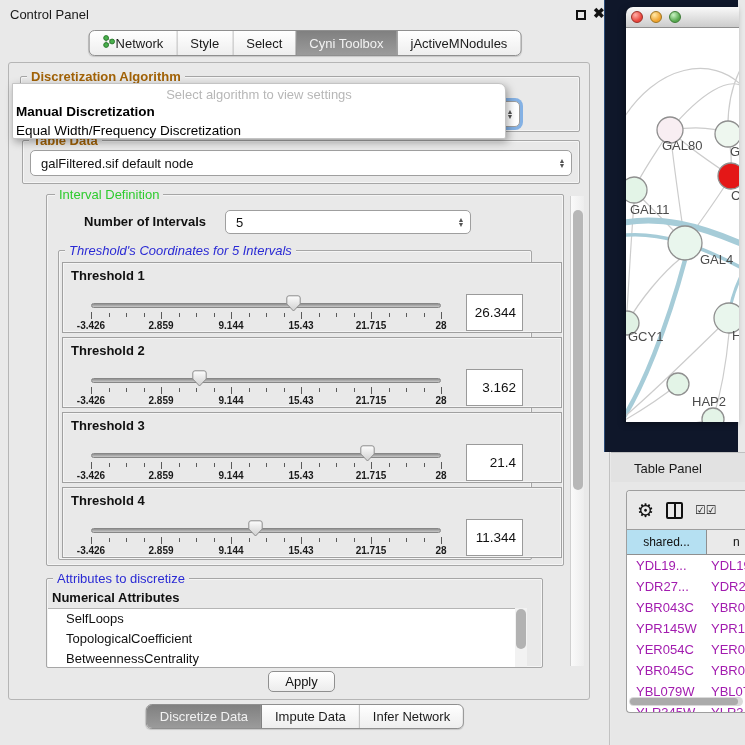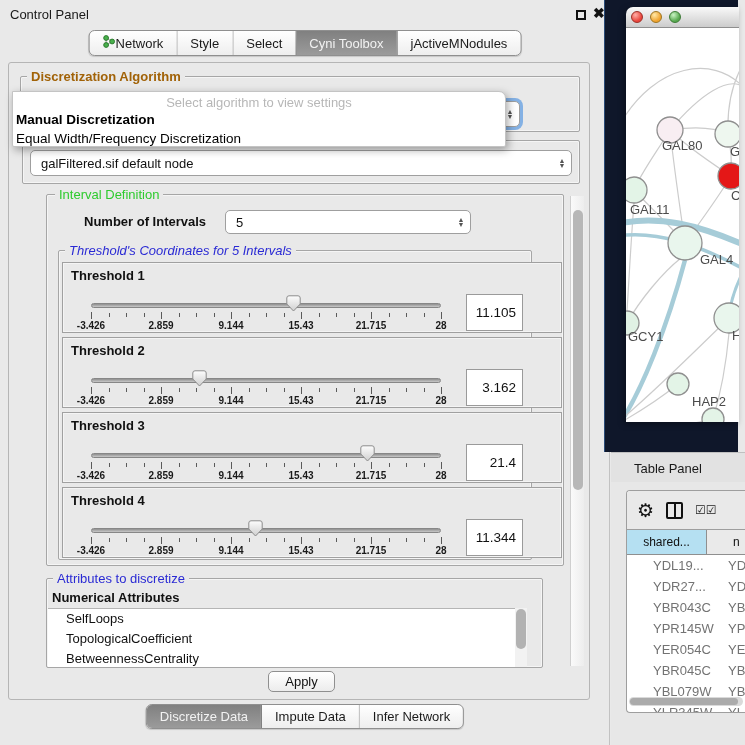--- a/index.html
+++ b/index.html
@@ -35,21 +35,21 @@
   .combo { position:absolute; background:#ffffff; border:1px solid #9f9f9f; border-radius:5px;
            display:flex; align-items:center; font-size:13px; color:#111; }
   .combo .val { flex:1; padding-left:10px; overflow:hidden; white-space:nowrap; }
   .stepper { width:18px; display:flex; flex-direction:column; align-items:center; justify-content:center;
              color:#555; font-size:7px; line-height:5px; }
   .focusring { box-shadow:0 0 0 3px rgba(98,158,226,.75); }
 
   
   #algo-popup { left:12px; top:83px; width:494px; height:56px; background:#ffffff;
                 border:1px solid #c4c4c4; border-radius:0 7px 2px 2px; z-index:40;
-                box-shadow:2px 3px 9px rgba(0,0,0,.35); overflow:hidden;margin-top:8px; }
+                box-shadow:2px 3px 9px rgba(0,0,0,.35); overflow:hidden; }
   #algo-popup .hint { text-align:center; color:#b7b7b7; font-size:13px; padding-top:3px; }
   #algo-popup .opt { font-size:13.5px; color:#000; padding:1px 3px; line-height:17px; }
   #algo-popup .opt.b { font-weight:bold; }
 
   
   .tpanel { position:absolute; left:62px; width:500px; height:71px; border:1px solid #a0a0a0;
             background:#e9e9e9; box-shadow:inset 0 0 0 1px rgba(255,255,255,.5); }
   .tlabel { position:absolute; left:8px; top:5px; font-size:13px; font-weight:bold; color:#111; }
   .track { position:absolute; left:28px; top:40px; width:350px; height:5px; border-radius:3px;
            background:linear-gradient(#8f8f8f,#c9c9c9); border:1px solid #878787; }
@@ -96,21 +96,21 @@
   #table-subwin { position:absolute; left:15px; top:8px; width:119px; height:223px; background:#ffffff;
                   border:1px solid #9e9e9e; border-right:none; border-radius:4px 0 0 4px; overflow:hidden; }
   #table-toolbar { height:38px; background:#e9e9e9; display:flex; align-items:center; gap:12px; padding-left:10px; }
   #gear-icon { font-family:"DejaVu Sans", sans-serif; font-size:19px; color:#111; line-height:1; }
   #colsplit-icon { width:17px; height:17px; border:2px solid #111; border-radius:2px; position:relative; }
   #colsplit-icon::after { content:""; position:absolute; left:5.5px; top:0; width:2px; height:13px; background:#111; }
   .cb-icon { font-family:"DejaVu Sans", sans-serif; font-size:12px; color:#222; }
   #tbl-header { display:flex; height:26px; border-top:1px solid #9e9e9e; border-bottom:1px solid #8f8f8f; font-size:12px; }
   #tbl-header .h1 { width:80px; background:#b5e0f2; border-right:1px solid #8f8f8f; text-align:center; line-height:25px; color:#111; }
   #tbl-header .h2 { flex:1; background:#eaeaea; line-height:25px; color:#111; padding-left:26px; }
-  .trow { display:flex; height:21px; font-size:13px; color:#737373;padding-left:17px; }
+  .trow { display:flex; height:21px; font-size:13px; color:#a21caf; }
   .trow .c1 { width:80px; padding-left:9px; line-height:21px; white-space:nowrap; overflow:hidden; }
   .trow .c2 { flex:1; padding-left:4px; line-height:21px; white-space:nowrap; overflow:hidden; }
   #tbl-hscroll { position:absolute; left:2px; bottom:6px; width:114px; height:9px; background:#dadada; border-radius:5px; }
   #tbl-hthumb { position:absolute; left:1px; top:1px; width:108px; height:7px; background:#ababab; border-radius:4px; }
 
   .nettab-icon { width:13px; height:13px; }
 </style>
 </head>
 <body>
 
@@ -226,21 +226,21 @@
         <div class="ticklabel" style="left: 378px; top: 57px;">28</div>
         <div class="thumb" style="left: 222.519px; top: 32px;"><svg width="15" height="17" viewBox="0 0 15 17">
             <defs>
               <linearGradient id="g0" x1="0" y1="0" x2="0" y2="1">
                 <stop offset="0" stop-color="#fdfdfd"></stop>
                 <stop offset="1" stop-color="#cfcfcf"></stop>
               </linearGradient>
             </defs>
             <path d="M3,0.8 h9 a2.2,2.2 0 0 1 2.2,2.2 v6 L7.5,16 L0.8,9 V3 a2.2,2.2 0 0 1 2.2,-2.2 z" fill="url(#g0)" stroke="#8c8c8c"></path>
           </svg></div>
-        <div class="valbox">11.105</div>
+        <div class="valbox">26.344</div>
       </div>
       <div class="tpanel" style="top: 337px;">
         <div class="tlabel">Threshold 2</div>
         <div class="track"></div>
         <div class="tick" style="left: 28px; top: 49px; height: 7px;"></div>
         <div class="ticklabel" style="left: 28px; top: 57px;">-3.426</div>
         <div class="tick" style="left: 45.5px; top: 50px; height: 4px;"></div>
         <div class="tick" style="left: 63px; top: 50px; height: 4px;"></div>
         <div class="tick" style="left: 80.5px; top: 50px; height: 4px;"></div>
         <div class="tick" style="left: 98px; top: 49px; height: 7px;"></div>

